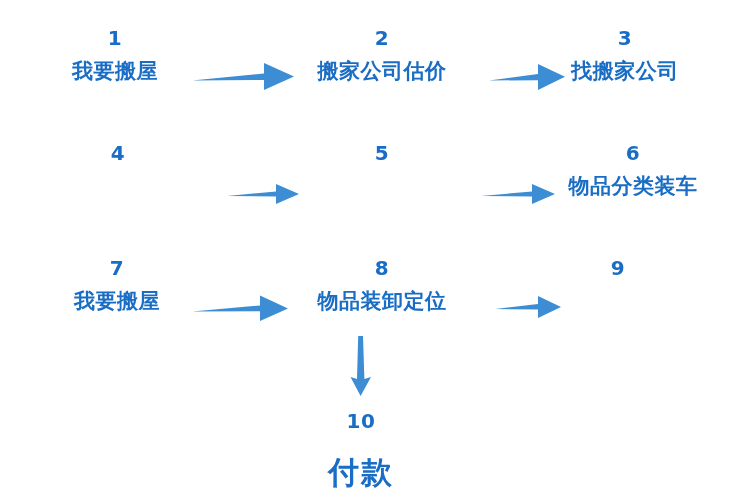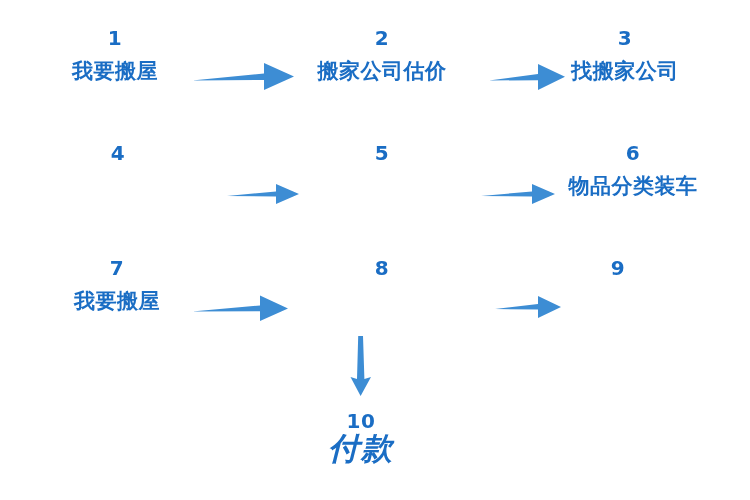--- a/index.html
+++ b/index.html
@@ -33,23 +33,22 @@
   .step-label {
     font-size: 21px;
     font-weight: bold;
     line-height: 1;
     letter-spacing: 0.5px;
     color: #1a6dc4;
     margin-top: 13px;
   }
   .step.final .step-label {
     font-size: 31px;
-    margin-top: 2px;
+    margin-top: 26px;
     letter-spacing: 2px;
-    font-style: italic;
   }
   .arrow {
     position: absolute;
   }
   .arrow svg {
     display: block;
     overflow: visible;
   }
 </style>
 </head>
@@ -115,20 +114,21 @@
   </div>
 
   <div class="arrow" style="left:190px; top:293px;">
     <svg width="100" height="30" viewBox="0 0 100 30" aria-hidden="true">
       <path d="M2 18.5 L70 12.5 L70 2.5 L98 15.5 L70 28 L70 18.2 Z" fill="#3d8dd4"></path>
     </svg>
   </div>
 
   <div class="step" style="left:382px; top:258px;">
     <div class="step-number">8</div>
+    <div class="step-label">物品装卸定位</div>
   </div>
 
   <div class="arrow" style="left:494px; top:294px;">
     <svg width="68" height="26" viewBox="0 0 68 26" aria-hidden="true">
       <path d="M1 15 L44 10 L44 2 L67 13 L44 24 L44 15.6 Z" fill="#3d8dd4"></path>
     </svg>
   </div>
 
   <div class="step" style="left:618px; top:258px;">
     <div class="step-number">9</div>

